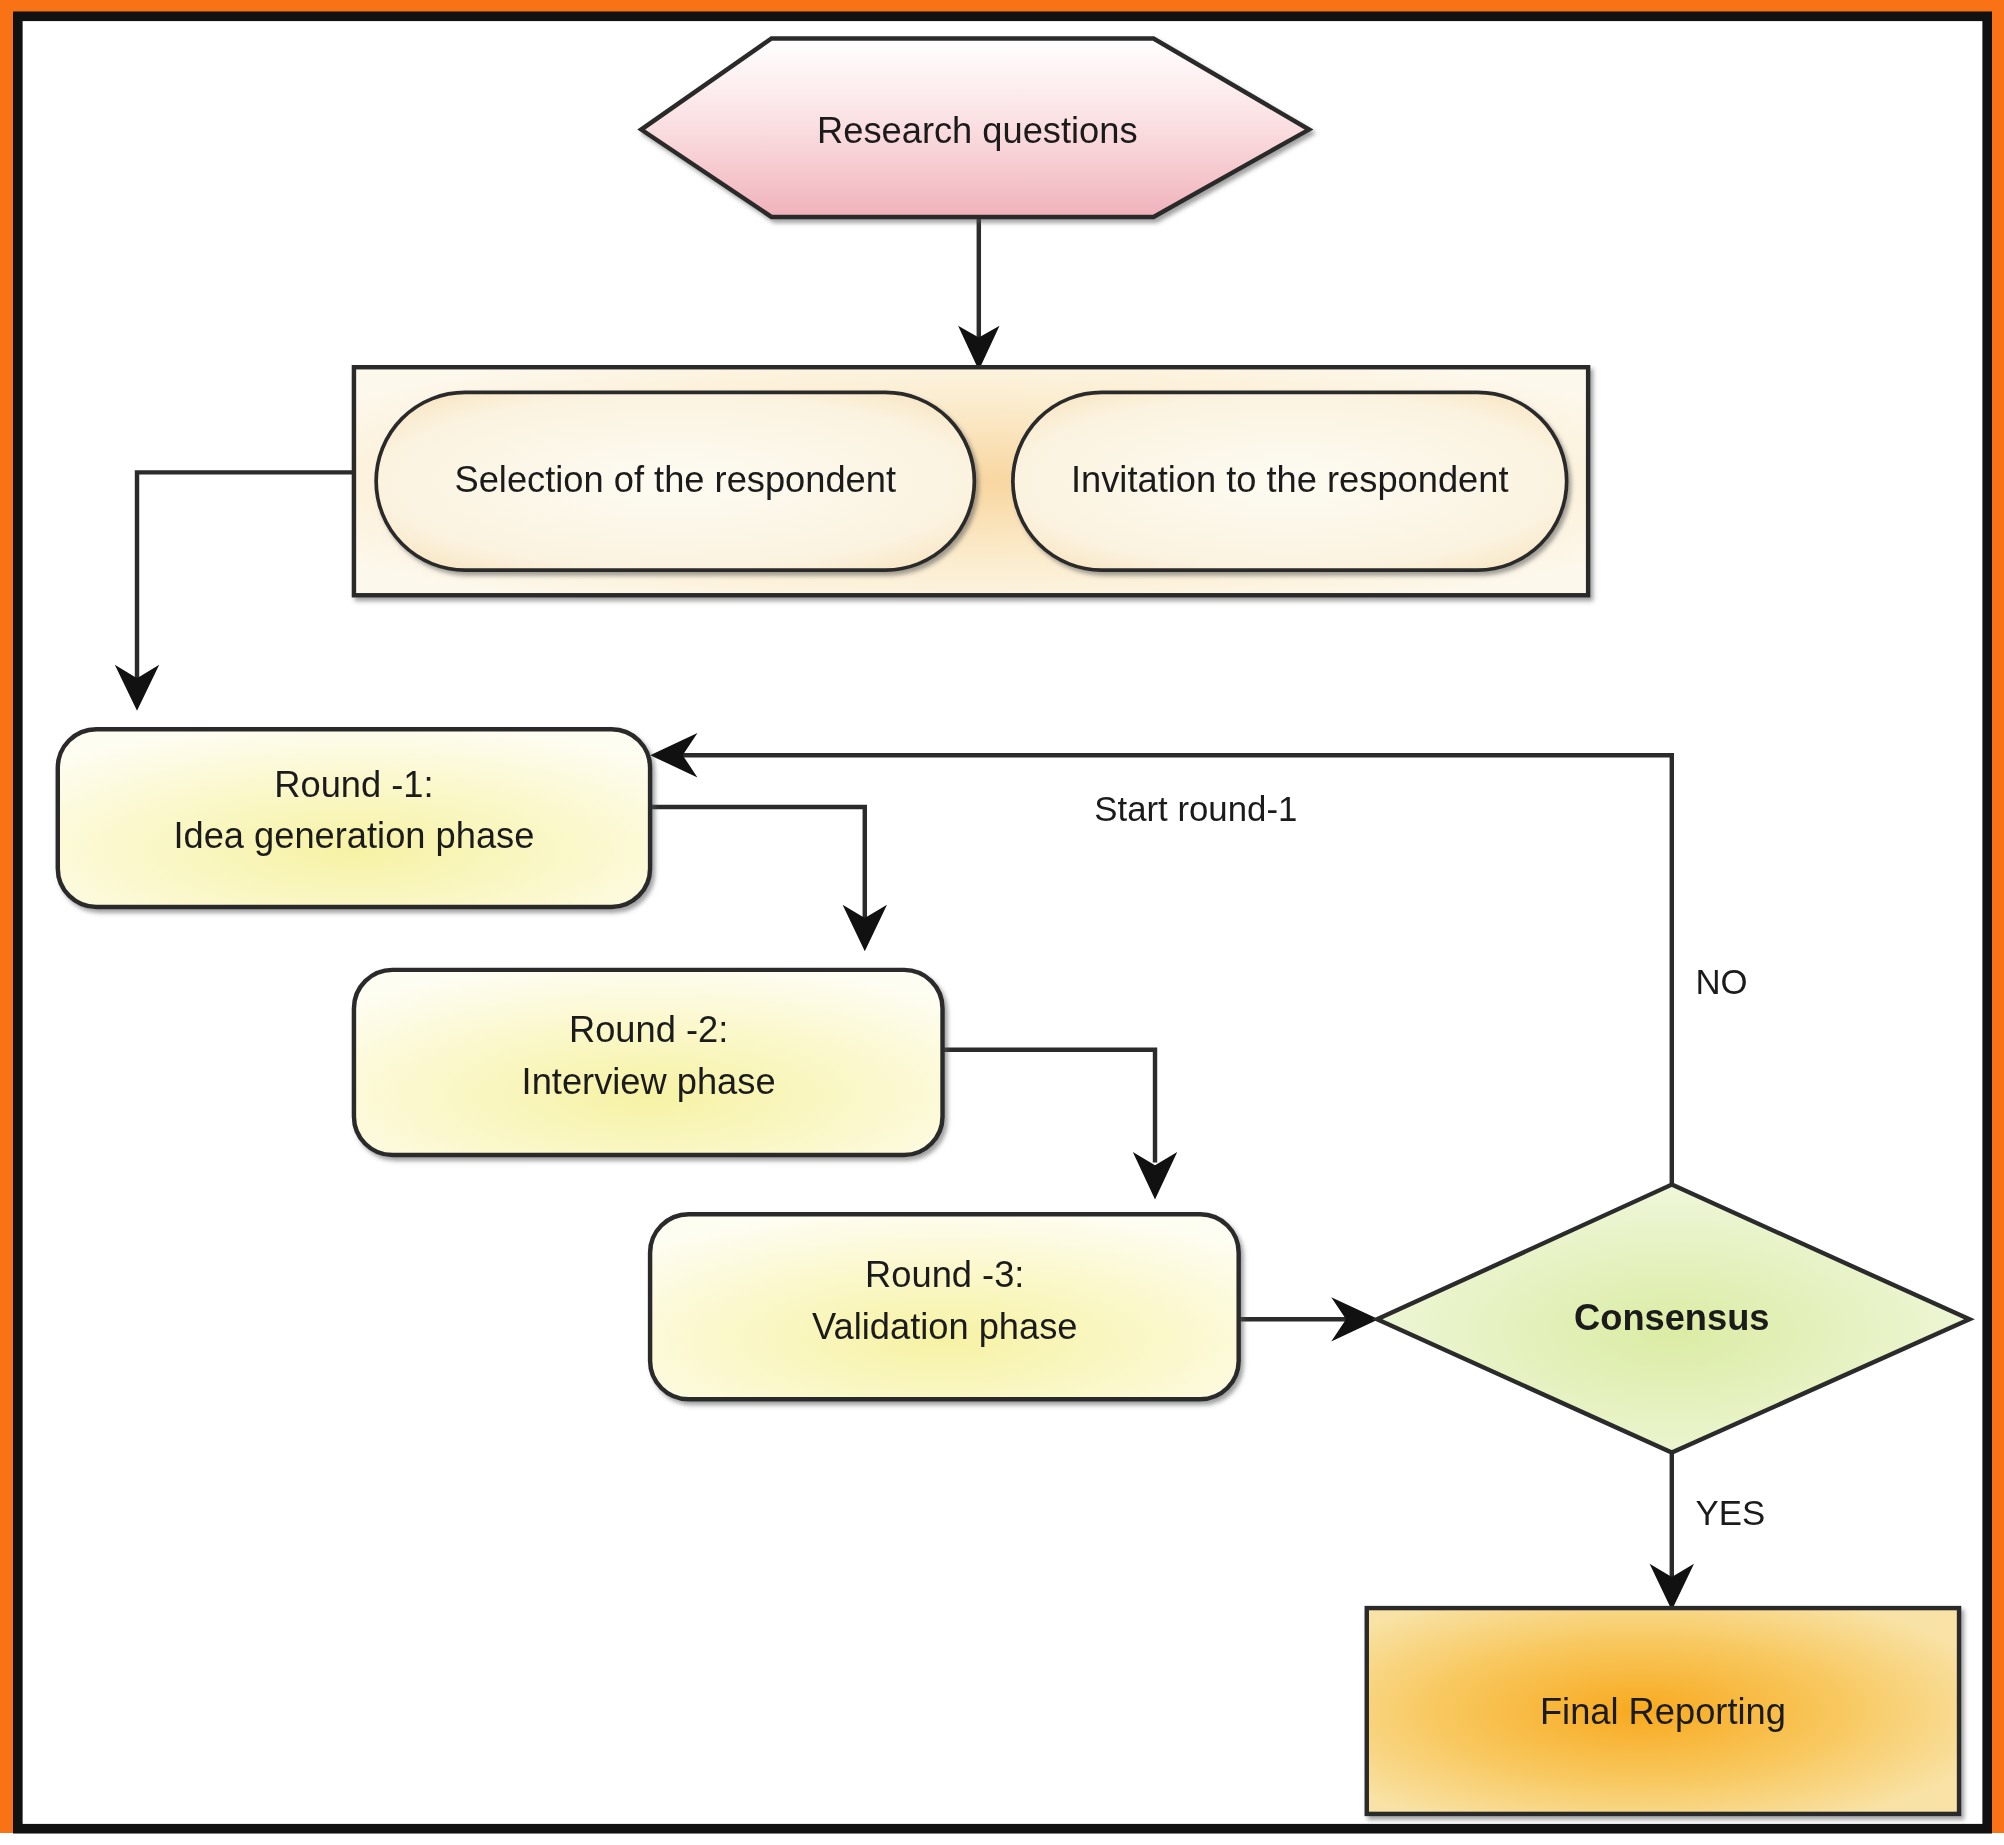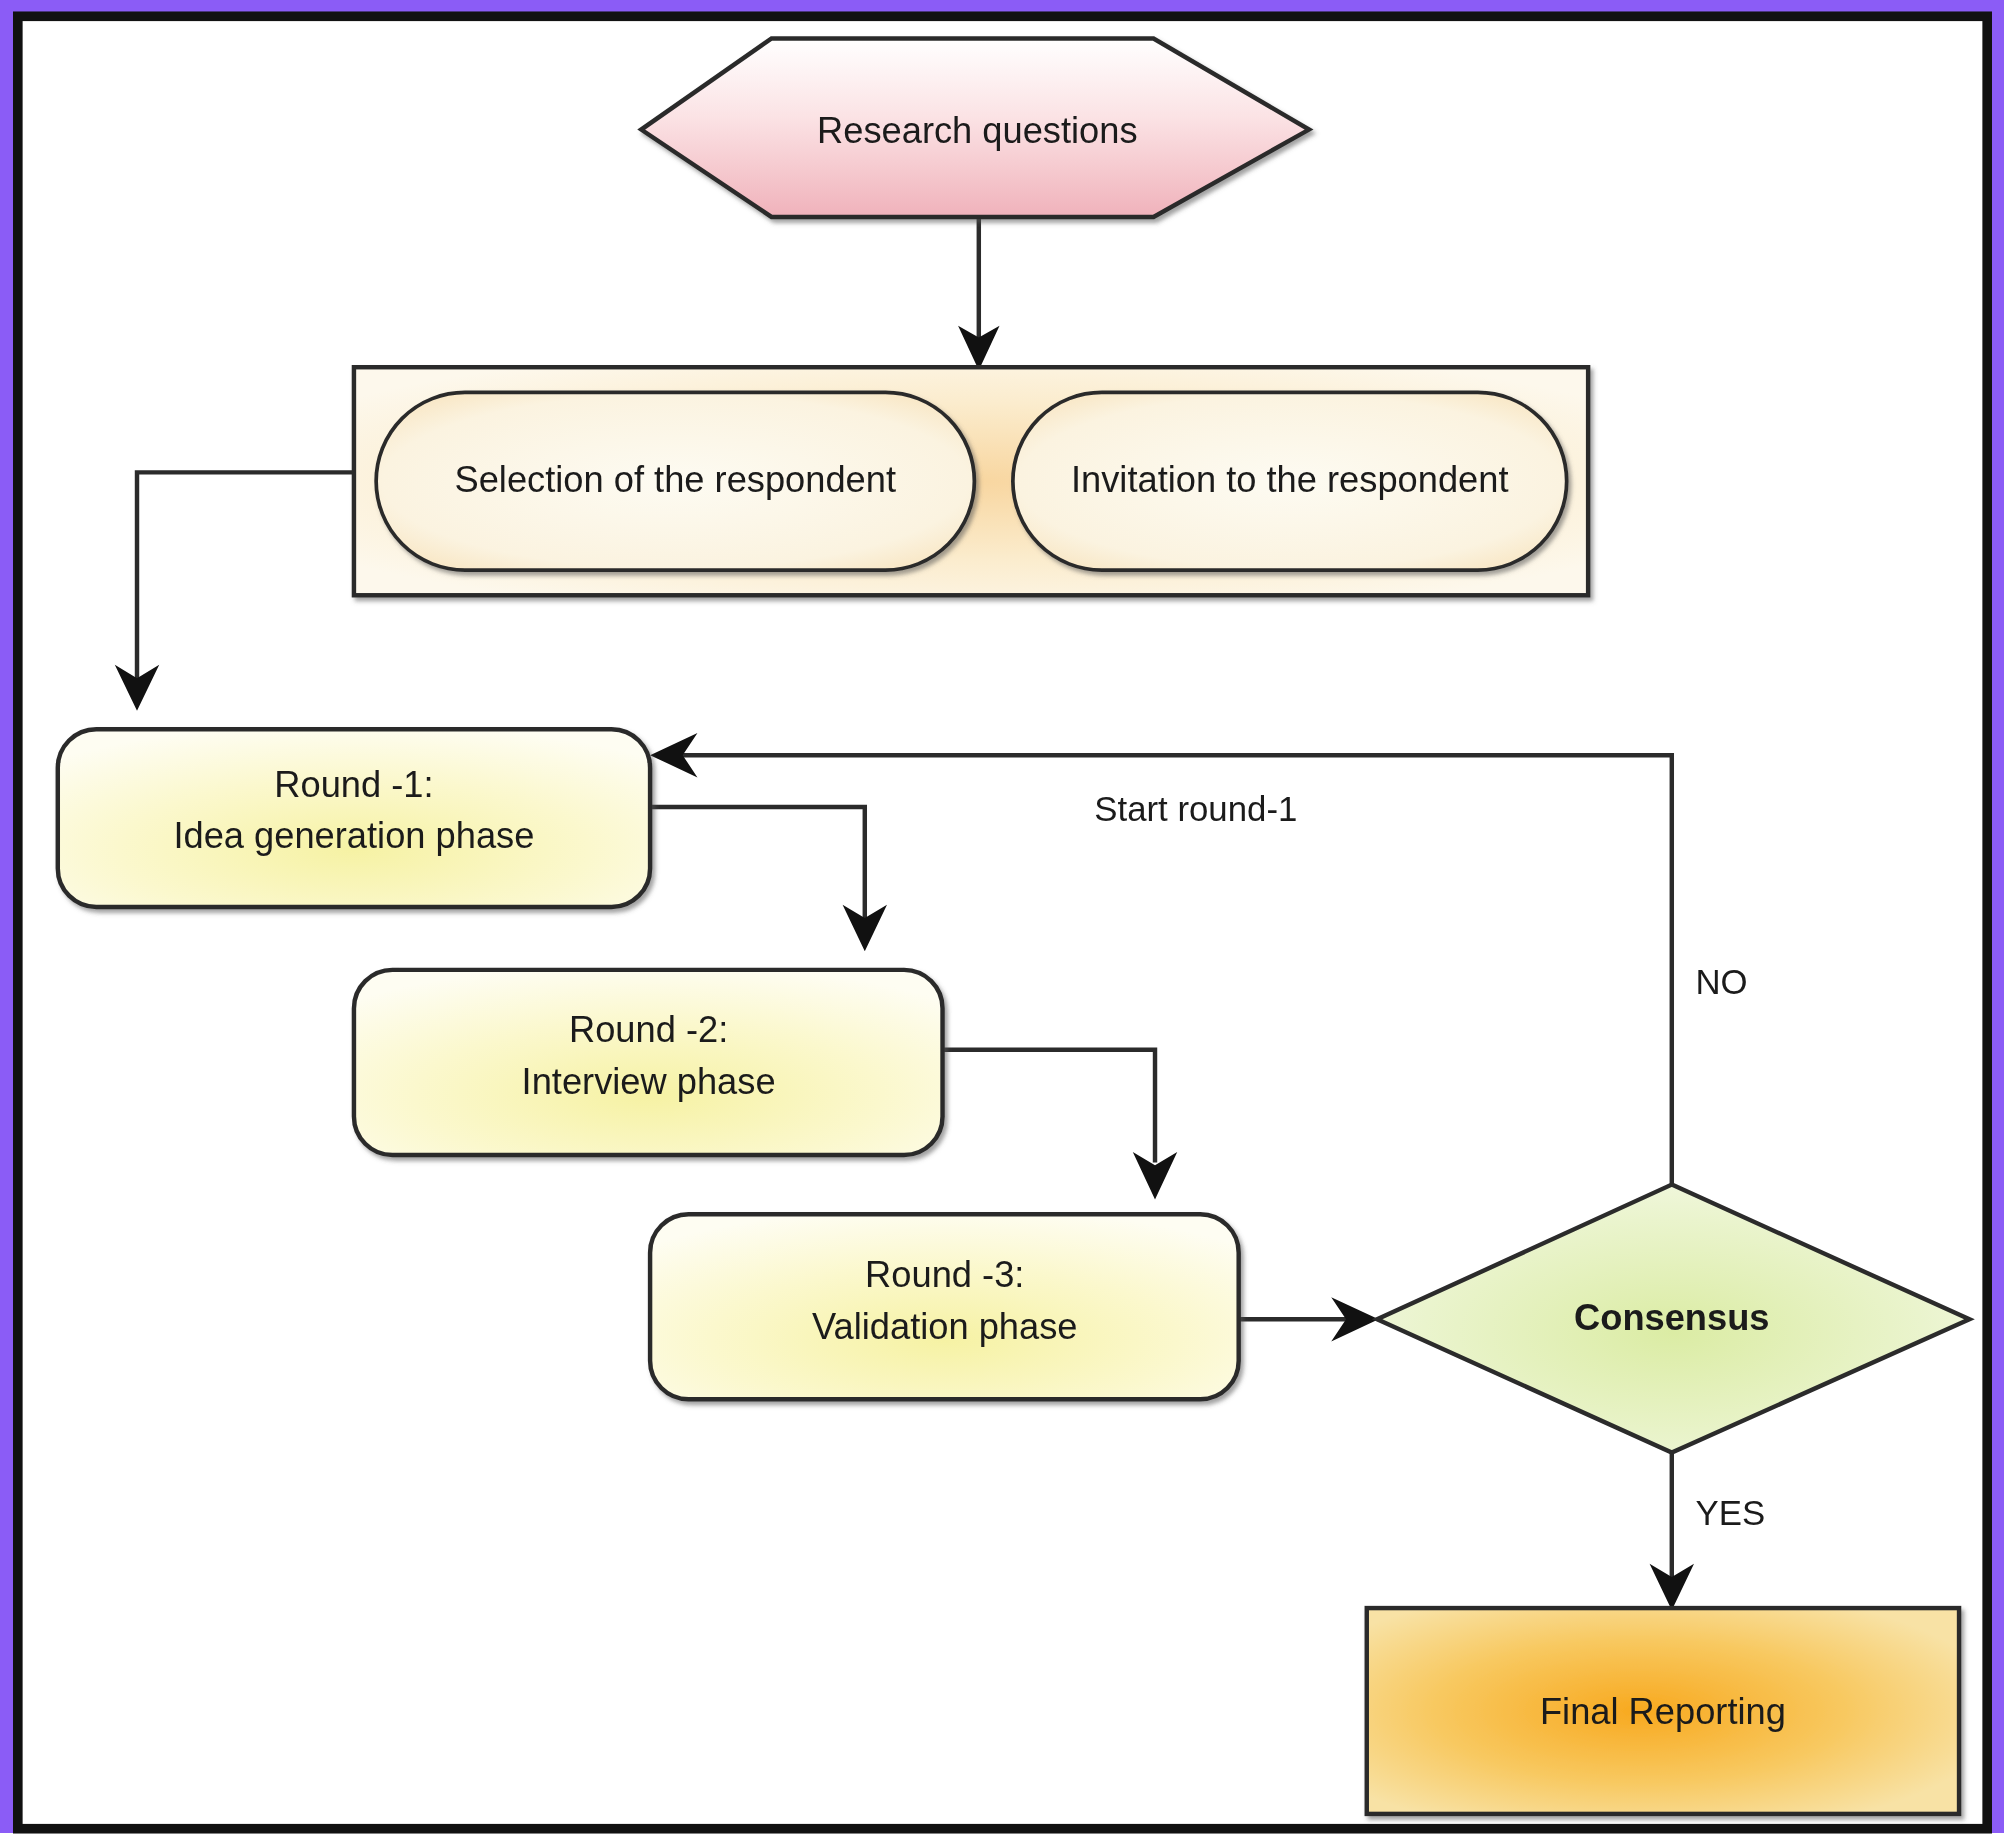--- a/index.html
+++ b/index.html
@@ -10,21 +10,21 @@
   body {
     width: 2005px;
     height: 1845px;
     font-family: "Liberation Sans", sans-serif;
     overflow: hidden;
   }
   #diagram-root {
     position: relative;
     width: 2005px;
     height: 1833px;
-    background: #8b5cf6;
+    background: #f97316;
   }
   svg.flow {
     display: block;
     width: 2005px;
     height: 1845px;
   }
   text {
     font-family: "Liberation Sans", sans-serif;
     fill: #1b1b1b;
   }

